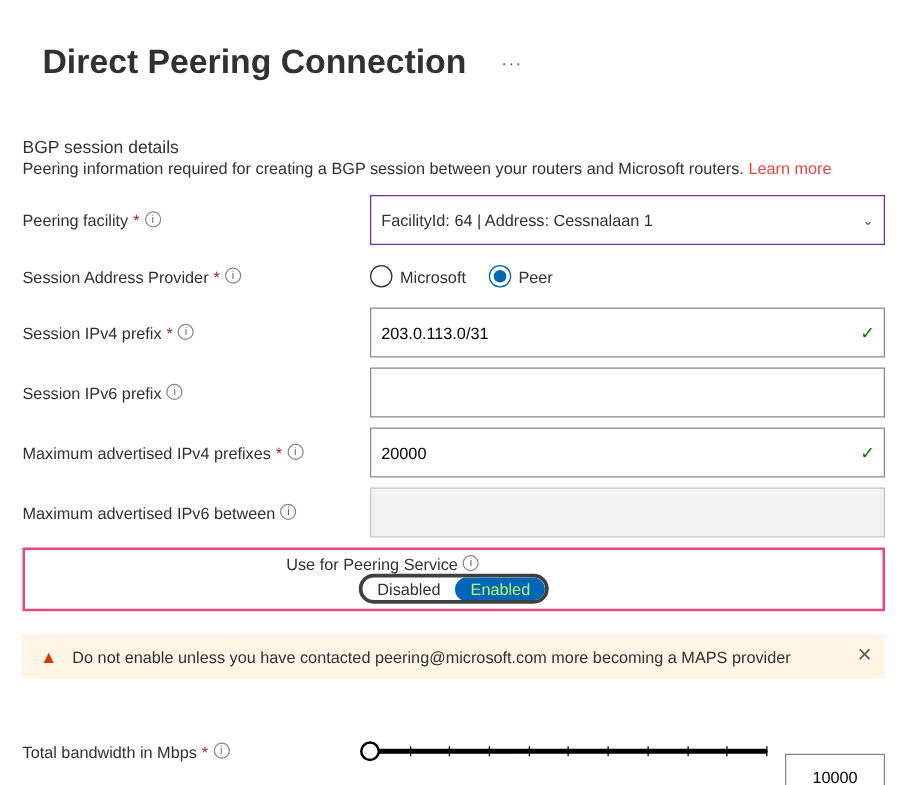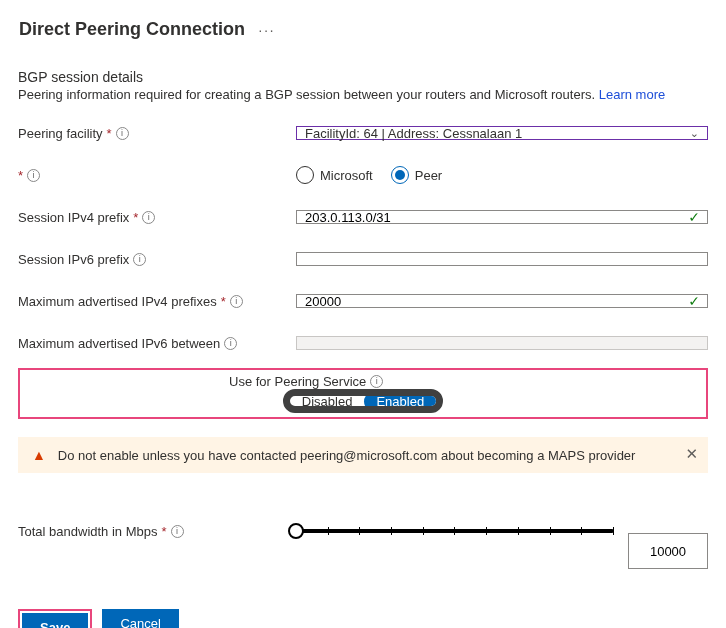--- a/index.html
+++ b/index.html
@@ -6,53 +6,53 @@
   body {
     margin: 0;
     padding: 18px;
     font-family: "Segoe UI", Arial, sans-serif;
     font-size: 13px;
     color: #323130;
     width: 726px;
     background: #fff;
   }
   .title-row { display: flex; align-items: center; gap: 12px; margin-bottom: 28px; }
-  h1 { font-size: 18px; font-weight: 600; margin: 1px; }
+  h1 { font-size: 27px; font-weight: 600; margin: 16px; }
   .more { color: #605e5c; letter-spacing: 1px; font-size: 14px; cursor:pointer;}
   .section-heading { font-size: 14px; margin-bottom: 2px; }
   .section-sub { font-size: 13px; color: #323130; margin-bottom: 14px; }
-  a.link { color: #1d4ed8; text-decoration: none; margin-top: 33px; }
+  a.link { color: #ef4444; text-decoration: none; margin-top: 33px; }
   .form-row { display: flex; align-items: center; min-height: 34px; margin-bottom: 8px; }
-  .label-col { width: 278px; display: flex; align-items: center; gap: 4px; }
+  .label-col { width: 278px; display: flex; gap: 4px; }
   .req { color: #a4262c; }
   .info-icon {
     display:inline-flex; width:13px; height:13px; border:1px solid #888; border-radius:50%;
     align-items:center; justify-content:center; font-size:9px; color:#666; line-height:1;
   }
   .field-col { flex: 1; display:flex; align-items:center; gap:10px; }
   .select, .text-input {
-    width: 100%; height: 14px; border: 1px solid #8a8886; padding: 0 8px;
+    width: 100%; height: 40px; border: 1px solid #8a8886; padding: 0 8px;
     font-size: 13px; background:#fff; font-family:inherit;
   }
   .select { border-color:#6b2fa8; display:flex; align-items:center; justify-content:space-between; cursor:pointer; }
   .chev { font-size:11px; color:#555; }
   .valid { position:relative; }
   .valid .check { position:absolute; right:8px; top:50%; transform:translateY(-50%); color:#107c10; font-size:14px; }
   .disabled-input { background:#f3f2f1; border-color:#c8c6c4; color:#a19f9d; }
   .radio-group { display:flex; gap:18px; align-items:flex-end; }
   .radio { display:flex; align-items:center; gap:6px; cursor:pointer; }
   .radio-circle { width:18px; height:18px; border:1px solid #323130; border-radius:50%; display:flex; align-items:center; justify-content:center; }
   .radio-circle.selected { border-color:#0067b8; }
   .radio-dot { width:10px; height:10px; border-radius:50%; background:#0067b8; }
   .pill-toggle {
-    display:inline-flex; align-items:center; border:7px solid #404040; border-radius:14px;
+    display:inline-flex; align-items:center; border:3px solid #404040; border-radius:14px;
     overflow:hidden; height:24px; background:#fff;
   }
   .pill-opt { padding: 2px 12px; font-size:13px; cursor:pointer; }
-  .pill-opt.active { background:#0067b8; color:#ffffff; border-radius:12px; }
+  .pill-opt.active { background:#0067b8; color:#bef264; border-radius:12px; }
   .highlight-box { border:2px solid #e8467c; padding:4px 6px; display:flex; align-items:center; width:100%;flex-direction:column; }
   .highlight-box .label-col { width:268px; }
   .alert {
     background:#fff4e5; color:#323130; padding:10px 14px; display:flex; align-items:center;
     gap:12px; margin:18px 0 20px 0; position:relative;
   }
   .alert .warn-icon { color:#d83b01; font-size:14px; }
   .alert .close { position:absolute; right:10px; top:8px; cursor:pointer; color:#605e5c; font-size:15px; }
   .slider-row { display:flex; align-items:center; gap:14px; }
   .slider-track { flex:1; height:4px; background:#000; position:relative; border-radius:2px; }
@@ -89,20 +89,21 @@
   <div class="field-col">
     <div class="select">
       <span>FacilityId: 64 | Address: Cessnalaan 1</span>
       <span class="chev">⌄</span>
     </div>
   </div>
 </div>
 
 <div class="form-row">
   <div class="label-col">
+    <span>Session Address Provider</span>
     <span class="req">*</span>
     <span class="info-icon">i</span>
   </div>
   <div class="field-col">
     <div class="radio-group">
       <div class="radio">
         <span class="radio-circle"></span>
         <span>Microsoft</span>
       </div>
       <div class="radio">
@@ -169,21 +170,21 @@
       <div class="pill-toggle">
         <span class="pill-opt">Disabled</span>
         <span class="pill-opt active">Enabled</span>
       </div>
     </div>
   </div>
 </div>
 
 <div class="alert">
   <span class="warn-icon">▲</span>
-  <span>Do not enable unless you have contacted peering@microsoft.com about becoming a MAPS provider</span>
+  <span>Do not enable unless you have contacted peering@microsoft.com more becoming a MAPS provider</span>
   <span class="close">✕</span>
 </div>
 
 <div class="form-row">
   <div class="label-col">
     <span>Total bandwidth in Mbps</span>
     <span class="req">*</span>
     <span class="info-icon">i</span>
   </div>
   <div class="field-col slider-row">

